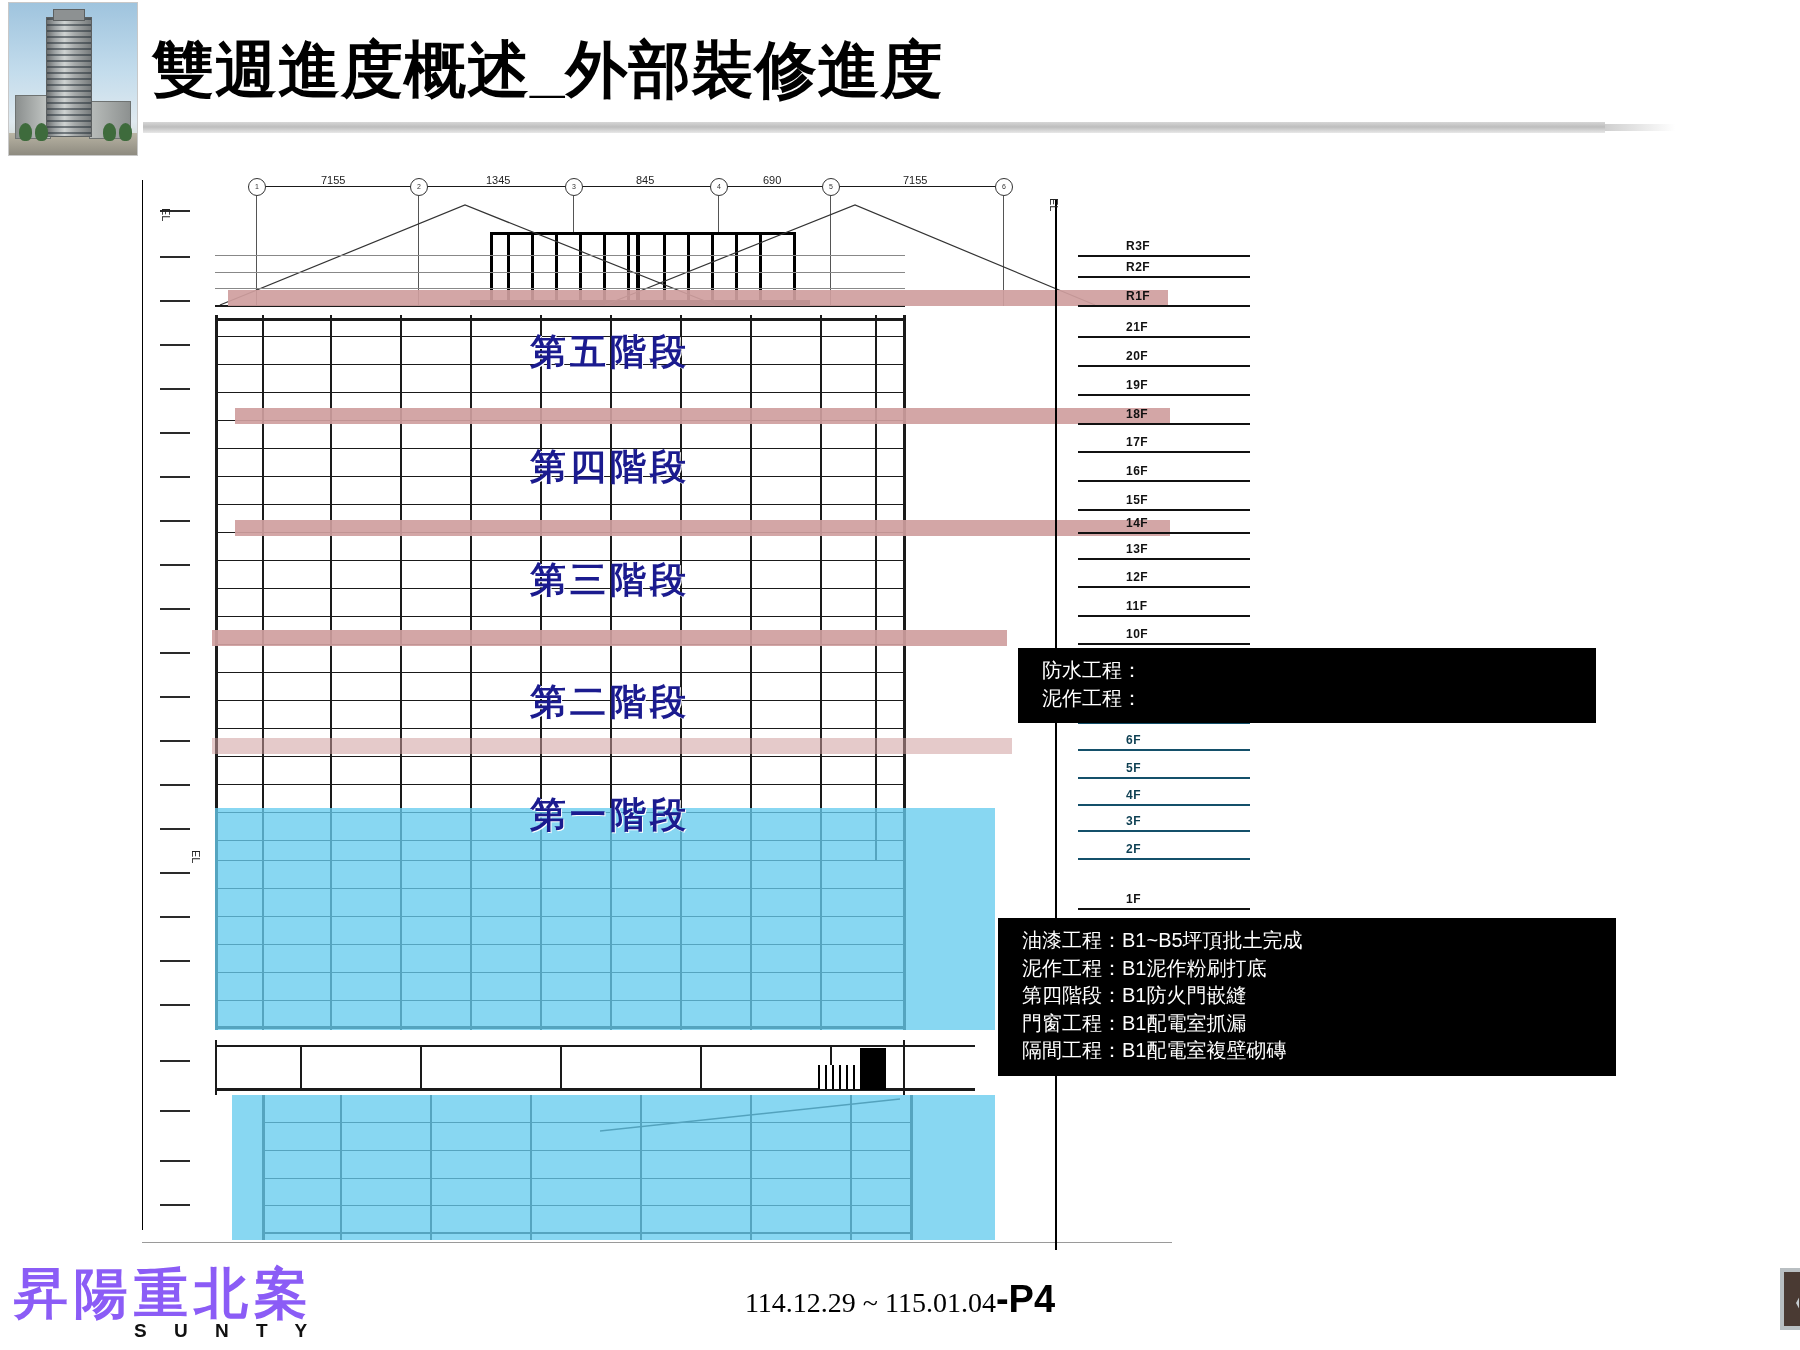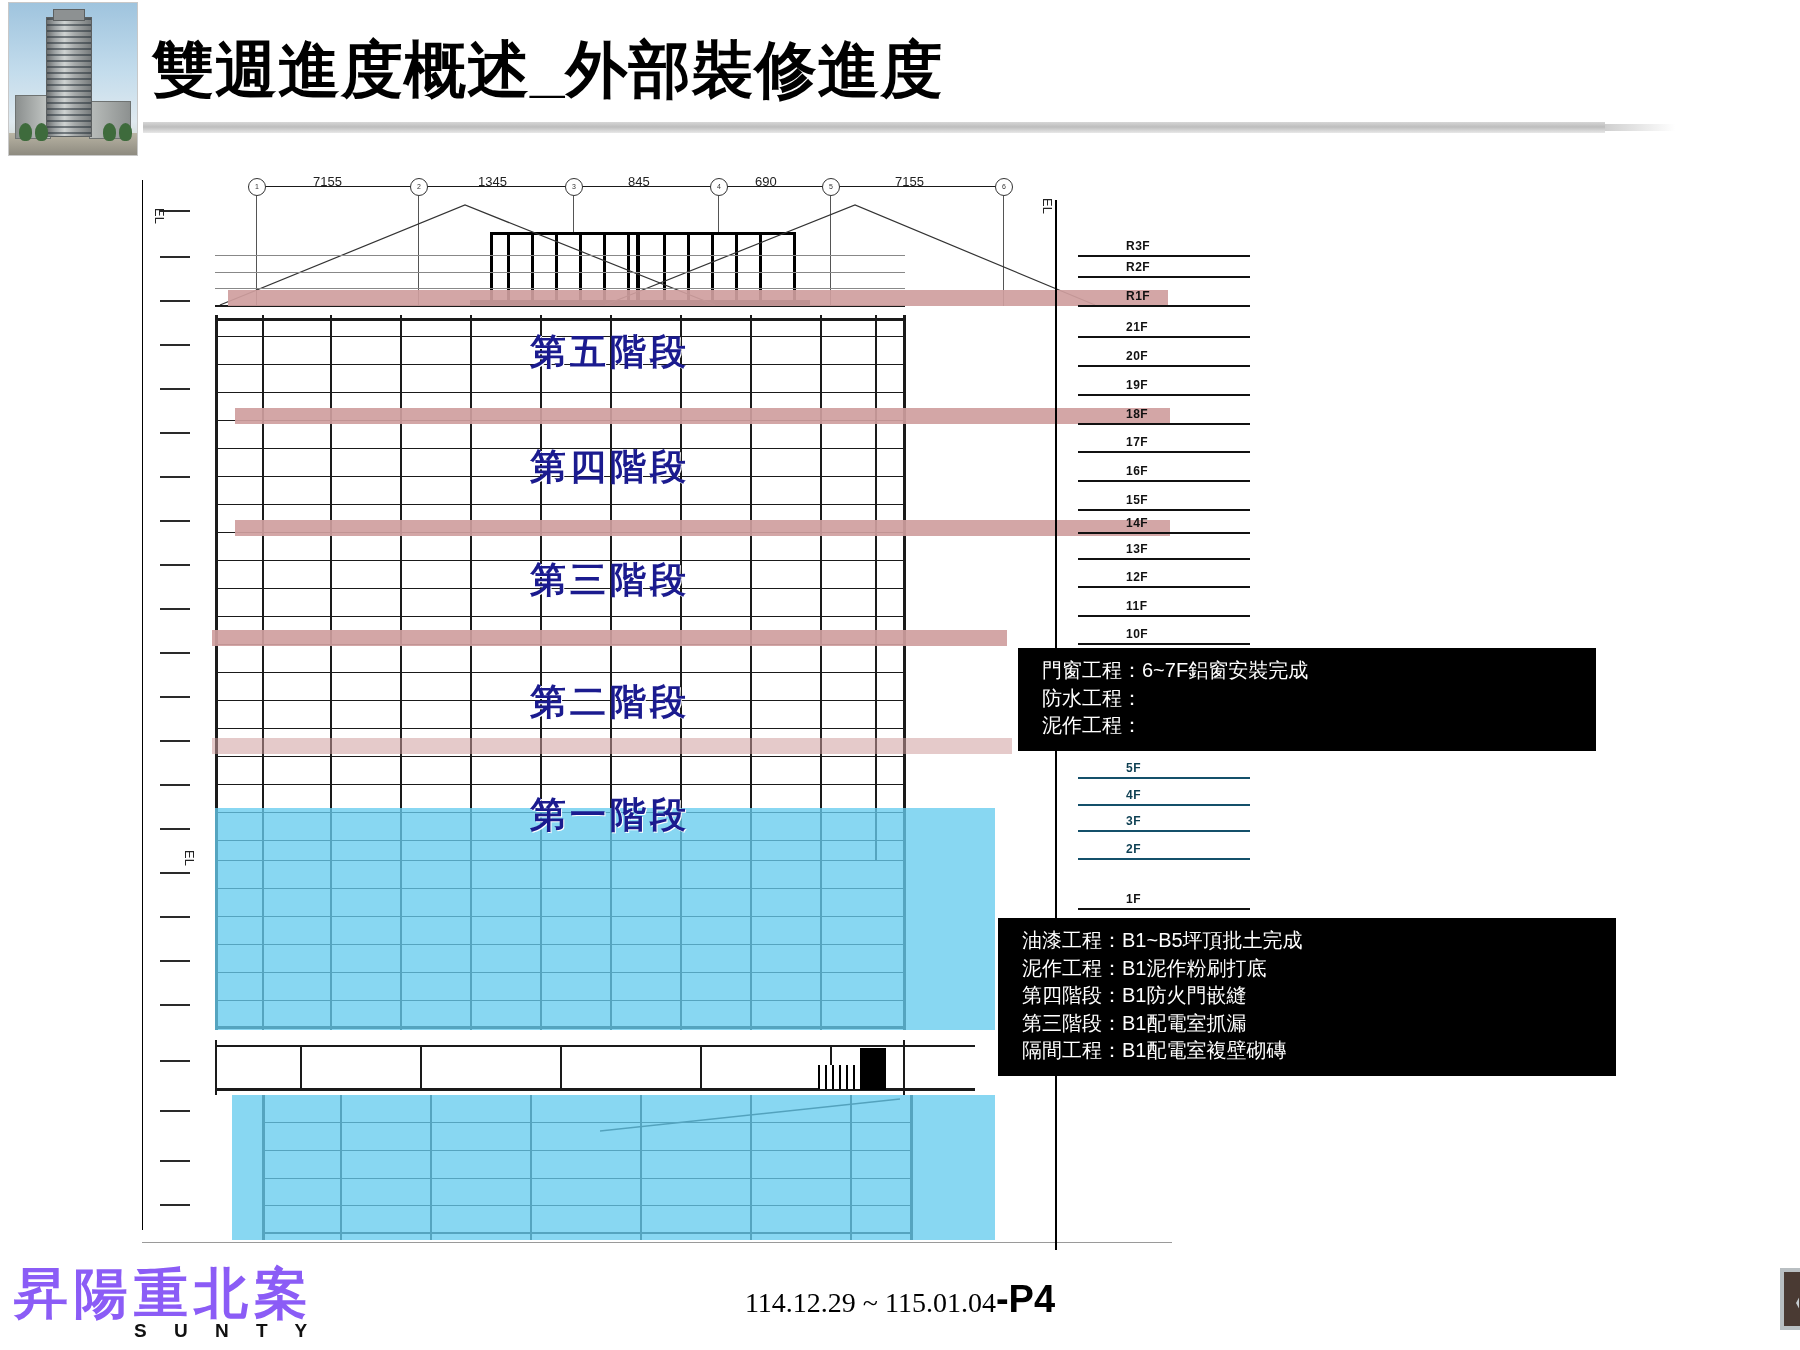--- a/index.html
+++ b/index.html
@@ -97,23 +97,24 @@
   .lefttick { position: absolute; background: #2a2a2a; height: 2px; width: 30px; left: 160px; }
 
   
   .bubble {
     position: absolute; width: 16px; height: 16px;
     border: 1px solid #333; border-radius: 50%;
     background: #fff;
     font-size: 7px; color: #333; text-align: center; line-height: 15px;
   }
   .dimtext {
-    position: absolute; font-size: 13px; color: #222;
+    position: absolute; font-size: 11px; color: #222;
     font-family: "Liberation Sans", sans-serif;
     white-space: nowrap;
+    margin-left: 8px;
   }
 
   
   .rose-band {
     position: absolute; height: 16px;
     background: #cf9e9e;
     opacity: .92;
   }
 
   
@@ -552,31 +553,30 @@
         <div class="fline"></div>
         <div class="flabel">B5F</div>
       </div>
       <div class="floor-row cyanf" style="top: 914px;">
         <div class="fline"></div>
         <div class="flabel">FS</div>
       </div>
     </div>
 
   <div class="note-box" style="left:1018px; top:488px; width:540px;">
-    <span class="nline">門窗工程：6~7F鋁窗安裝完成</span>
     <span class="nline">防水工程：</span>
     <span class="nline">泥作工程：</span>
   </div>
 
 
   <div class="note-box" style="left:998px; top:758px; width:580px;">
     <span class="nline">油漆工程：B1~B5坪頂批土完成</span>
     <span class="nline">泥作工程：B1泥作粉刷打底</span>
     <span class="nline">第四階段：B1防火門嵌縫</span>
-    <span class="nline">第三階段：B1配電室抓漏</span>
+    <span class="nline">門窗工程：B1配電室抓漏</span>
     <span class="nline">隔間工程：B1配電室複壁砌磚</span>
   </div>
 
 </div>
 
 <div id="footer">
   <div id="sunty-logo">
     <div class="cn">昇陽重北案</div>
     <div class="en">S U N T Y</div>
   </div>

